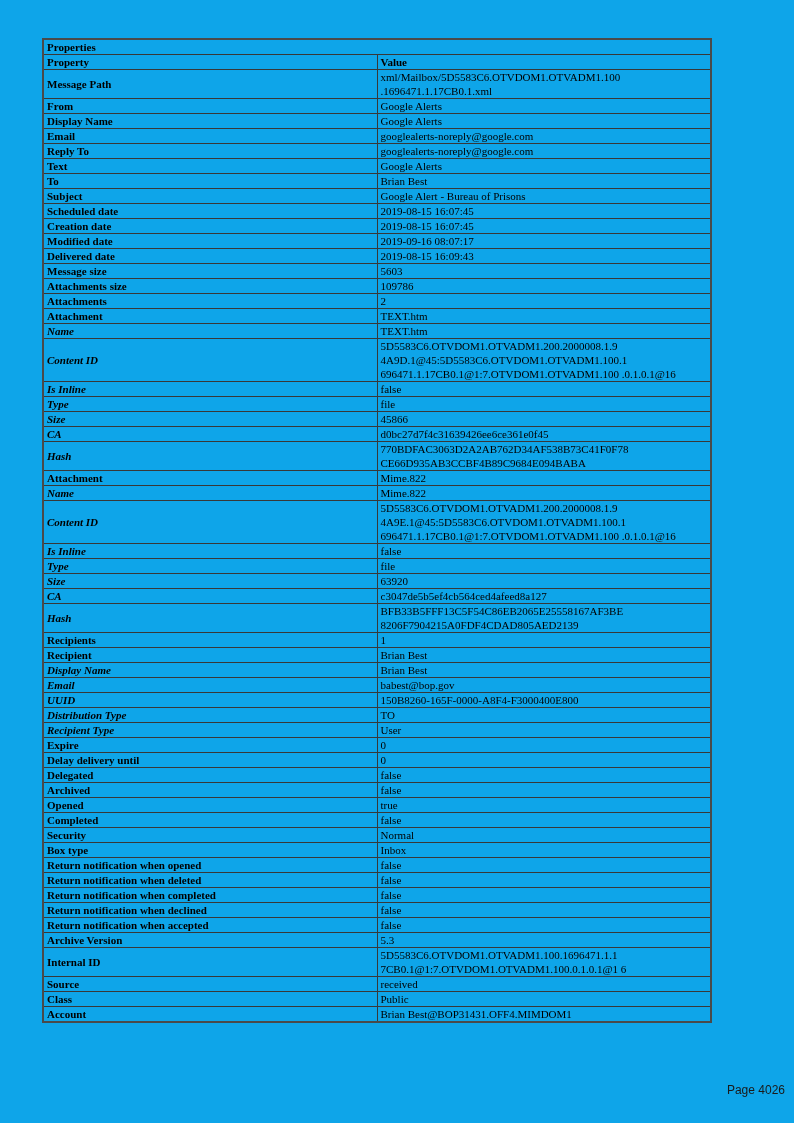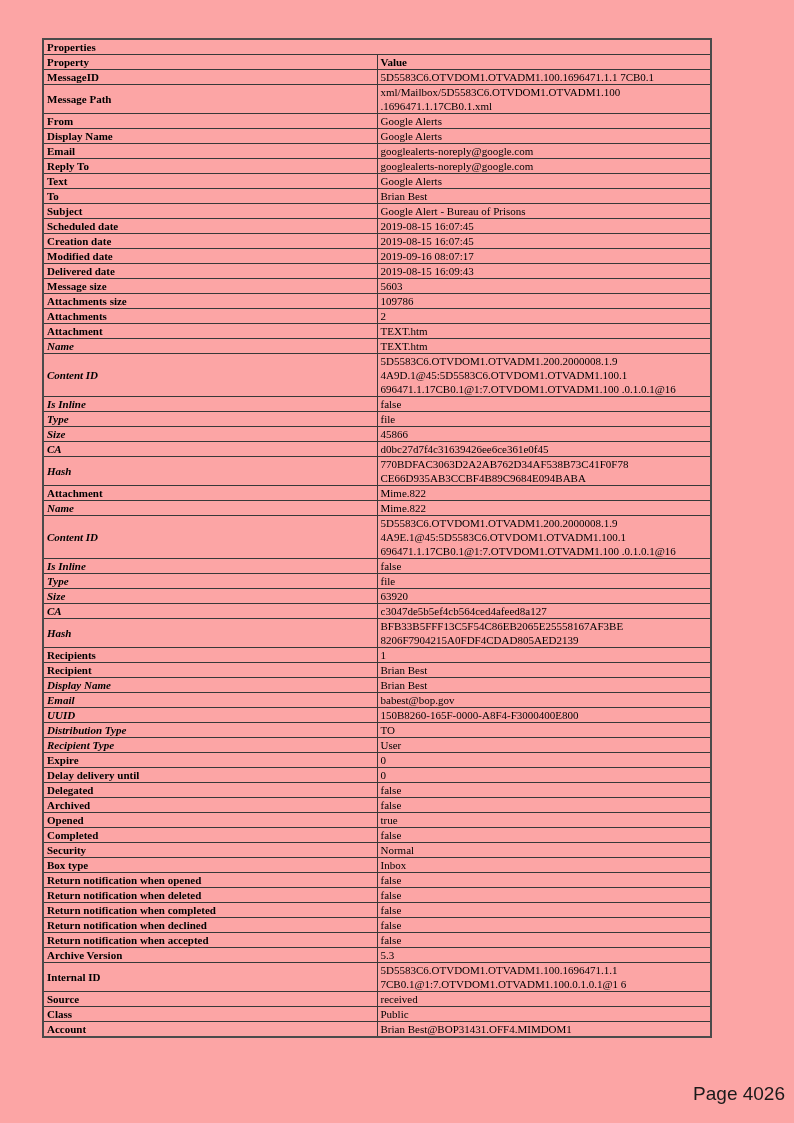--- a/index.html
+++ b/index.html
@@ -1,20 +1,20 @@
 <!DOCTYPE html>
 <html><head>
 <meta charset="utf-8">
 <style>
   html, body { margin: 0; padding: 0; background: #ffffff; }
   .page {
     position: relative;
     width: 794px;
     height: 1123px;
-    background: #fca5a5;
+    background: #0ea5e9;
     overflow: hidden;
     font-family: "Liberation Serif", serif;
     color: #000000;
   }
   table.props {
     position: absolute;
     left: 42px;
     top: 38px;
     width: 670px;
     border-collapse: collapse;
@@ -44,43 +44,39 @@
   td.l-ind1 { padding-left: 13px; }
   td.l-ind2 { padding-left: 26px; font-style: italic; }
   td.v-ind0 { padding-left: 3px; margin-left: 28px; }
   td.v-ind1 { padding-left: 17px; }
   td.v-ind2 { padding-left: 30px; }
   .footer {
     position: absolute;
     top: 1083px;
     right: 9px;
     font-family: "Liberation Sans", sans-serif;
-    font-size: 19px;
+    font-size: 12px;
     color: #1a1a1a;
   }
 </style>
 </head>
 <body>
 
 <div class="page">
 
   <table class="props">
     <tbody>
       <tr class="title-row">
         <td colspan="2" class="l-ind0">Properties</td>
       </tr>
       <tr class="head-row">
         <td class="cell-label l-ind0">Property</td>
         <td class="cell-value v-ind0">Value</td>
       </tr>
 
-  <tr>
-    <td class="cell-label l-ind0">MessageID</td>
-    <td class="cell-value v-ind0">5D5583C6.OTVDOM1.OTVADM1.100.1696471.1.1 7CB0.1</td>
-  </tr>
 
   <tr>
     <td class="cell-label l-ind0">Message Path</td>
     <td class="cell-value v-ind0">xml/Mailbox/5D5583C6.OTVDOM1.OTVADM1.100 .1696471.1.17CB0.1.xml</td>
   </tr>
 
   <tr>
     <td class="cell-label l-ind0">From</td>
     <td class="cell-value v-ind0">Google Alerts</td>
   </tr>

